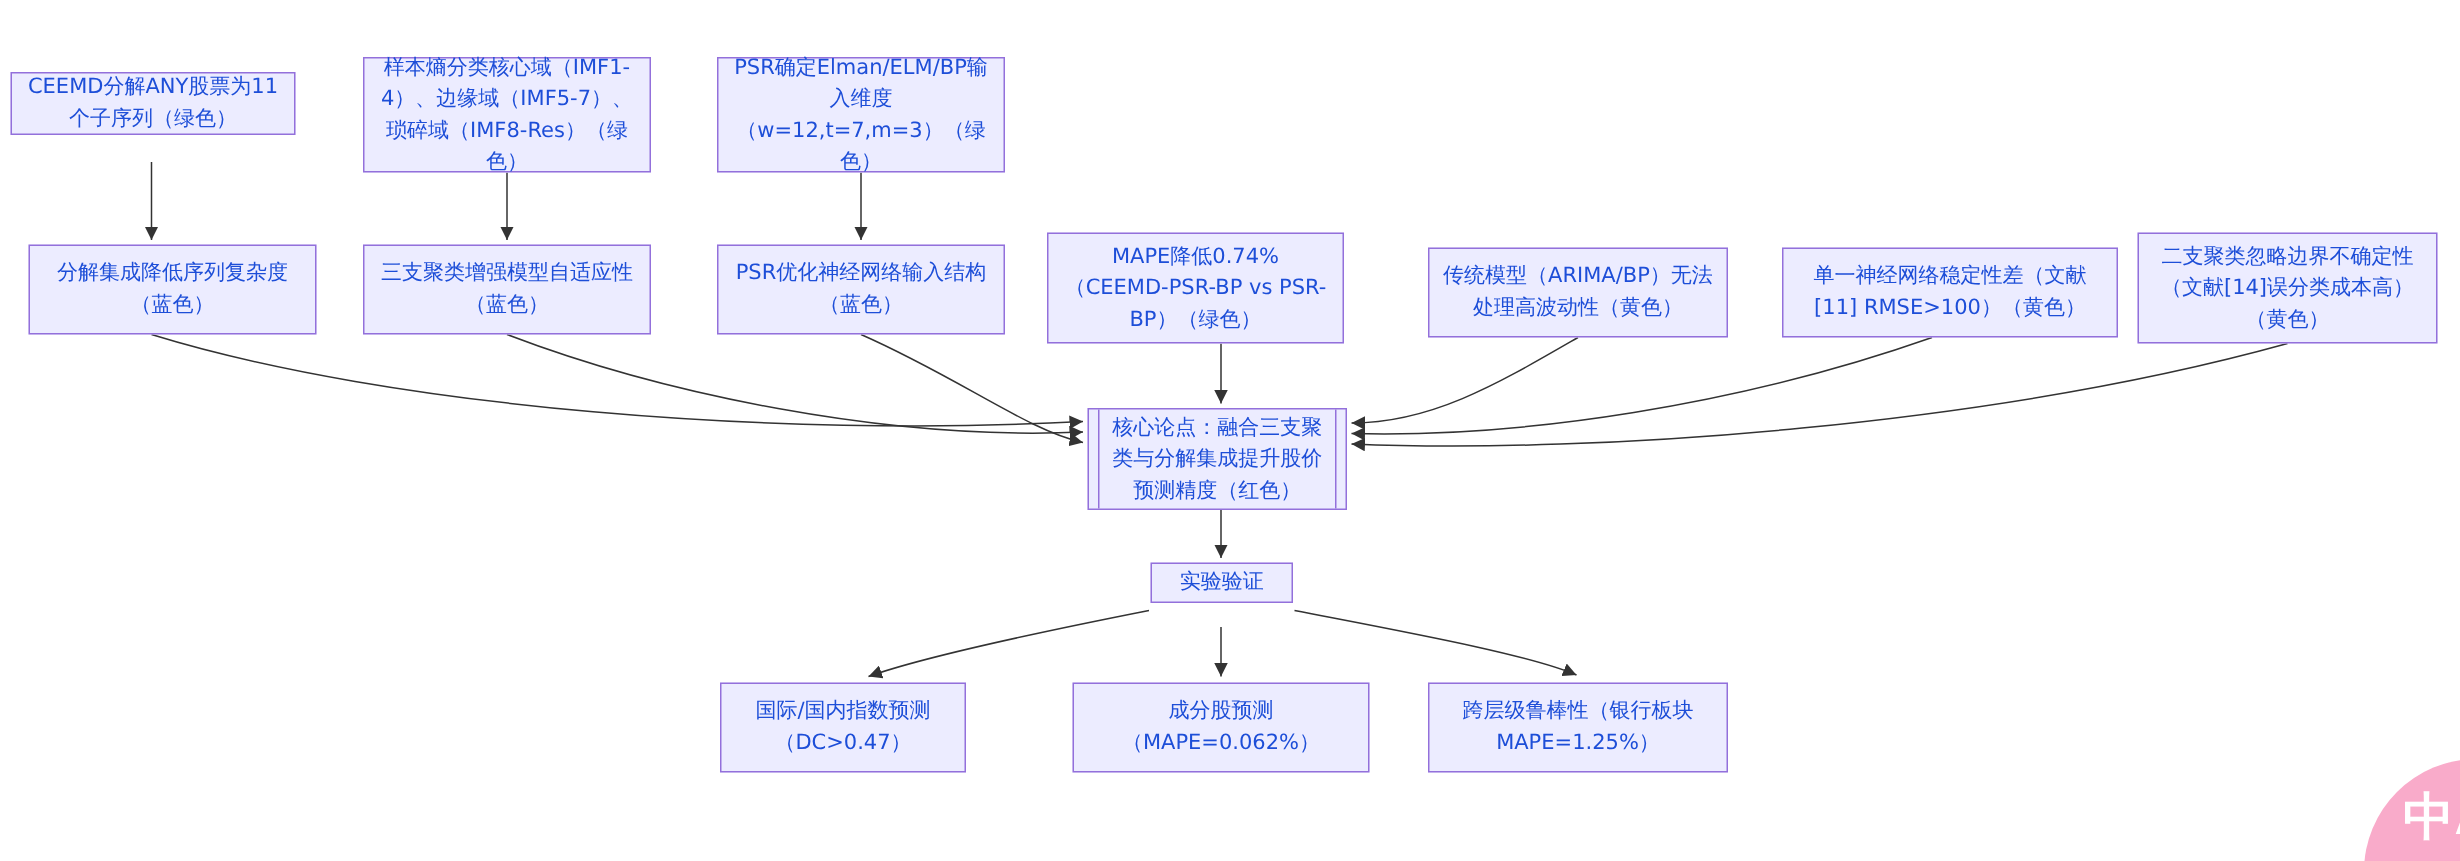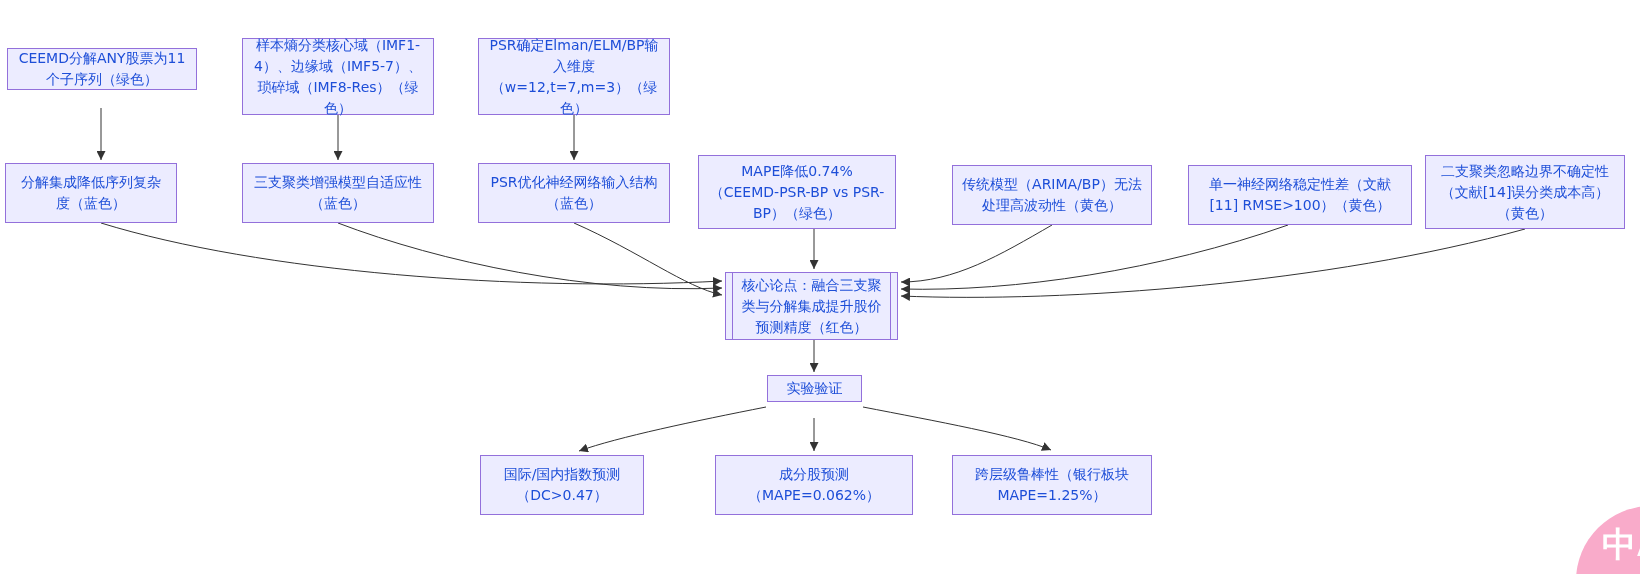--- a/index.html
+++ b/index.html
@@ -83,21 +83,21 @@
   <div class="node" style="left:7px; top:48px; width:190px; height:42px;">
     <span>CEEMD分解ANY股票为11个子序列（绿色）</span>
   </div>
   <div class="node" style="left:242px; top:38px; width:192px; height:77px;">
     <span>样本熵分类核心域（IMF1-4）、边缘域（IMF5-7）、琐碎域（IMF8-Res）（绿色）</span>
   </div>
   <div class="node" style="left:478px; top:38px; width:192px; height:77px;">
     <span>PSR确定Elman/ELM/BP输入维度（w=12,t=7,m=3）（绿色）</span>
   </div>
 
-  <div class="node" style="left:5px; top:163px; width:172px; height:60px;">
+  <div class="node" style="left:19px; top:163px; width:192px; height:60px;">
     <span>分解集成降低序列复杂度（蓝色）</span>
   </div>
   <div class="node" style="left:242px; top:163px; width:192px; height:60px;">
     <span>三支聚类增强模型自适应性（蓝色）</span>
   </div>
   <div class="node" style="left:478px; top:163px; width:192px; height:60px;">
     <span>PSR优化神经网络输入结构（蓝色）</span>
   </div>
   <div class="node" style="left:698px; top:155px; width:198px; height:74px;">
     <span>MAPE降低0.74%（CEEMD-PSR-BP vs PSR-BP）（绿色）</span>

